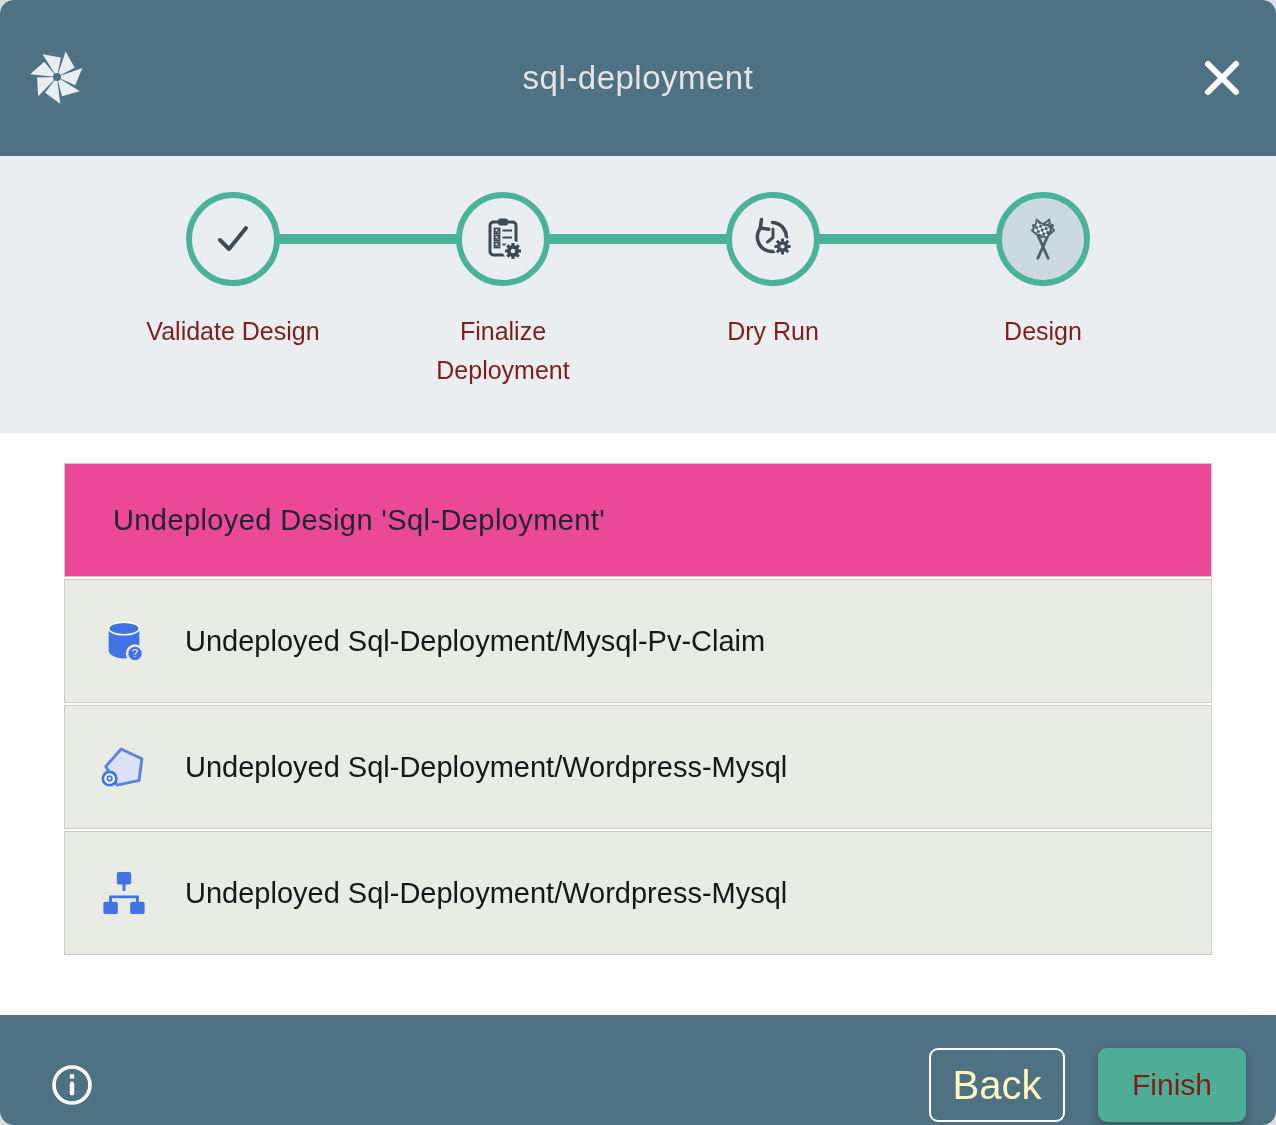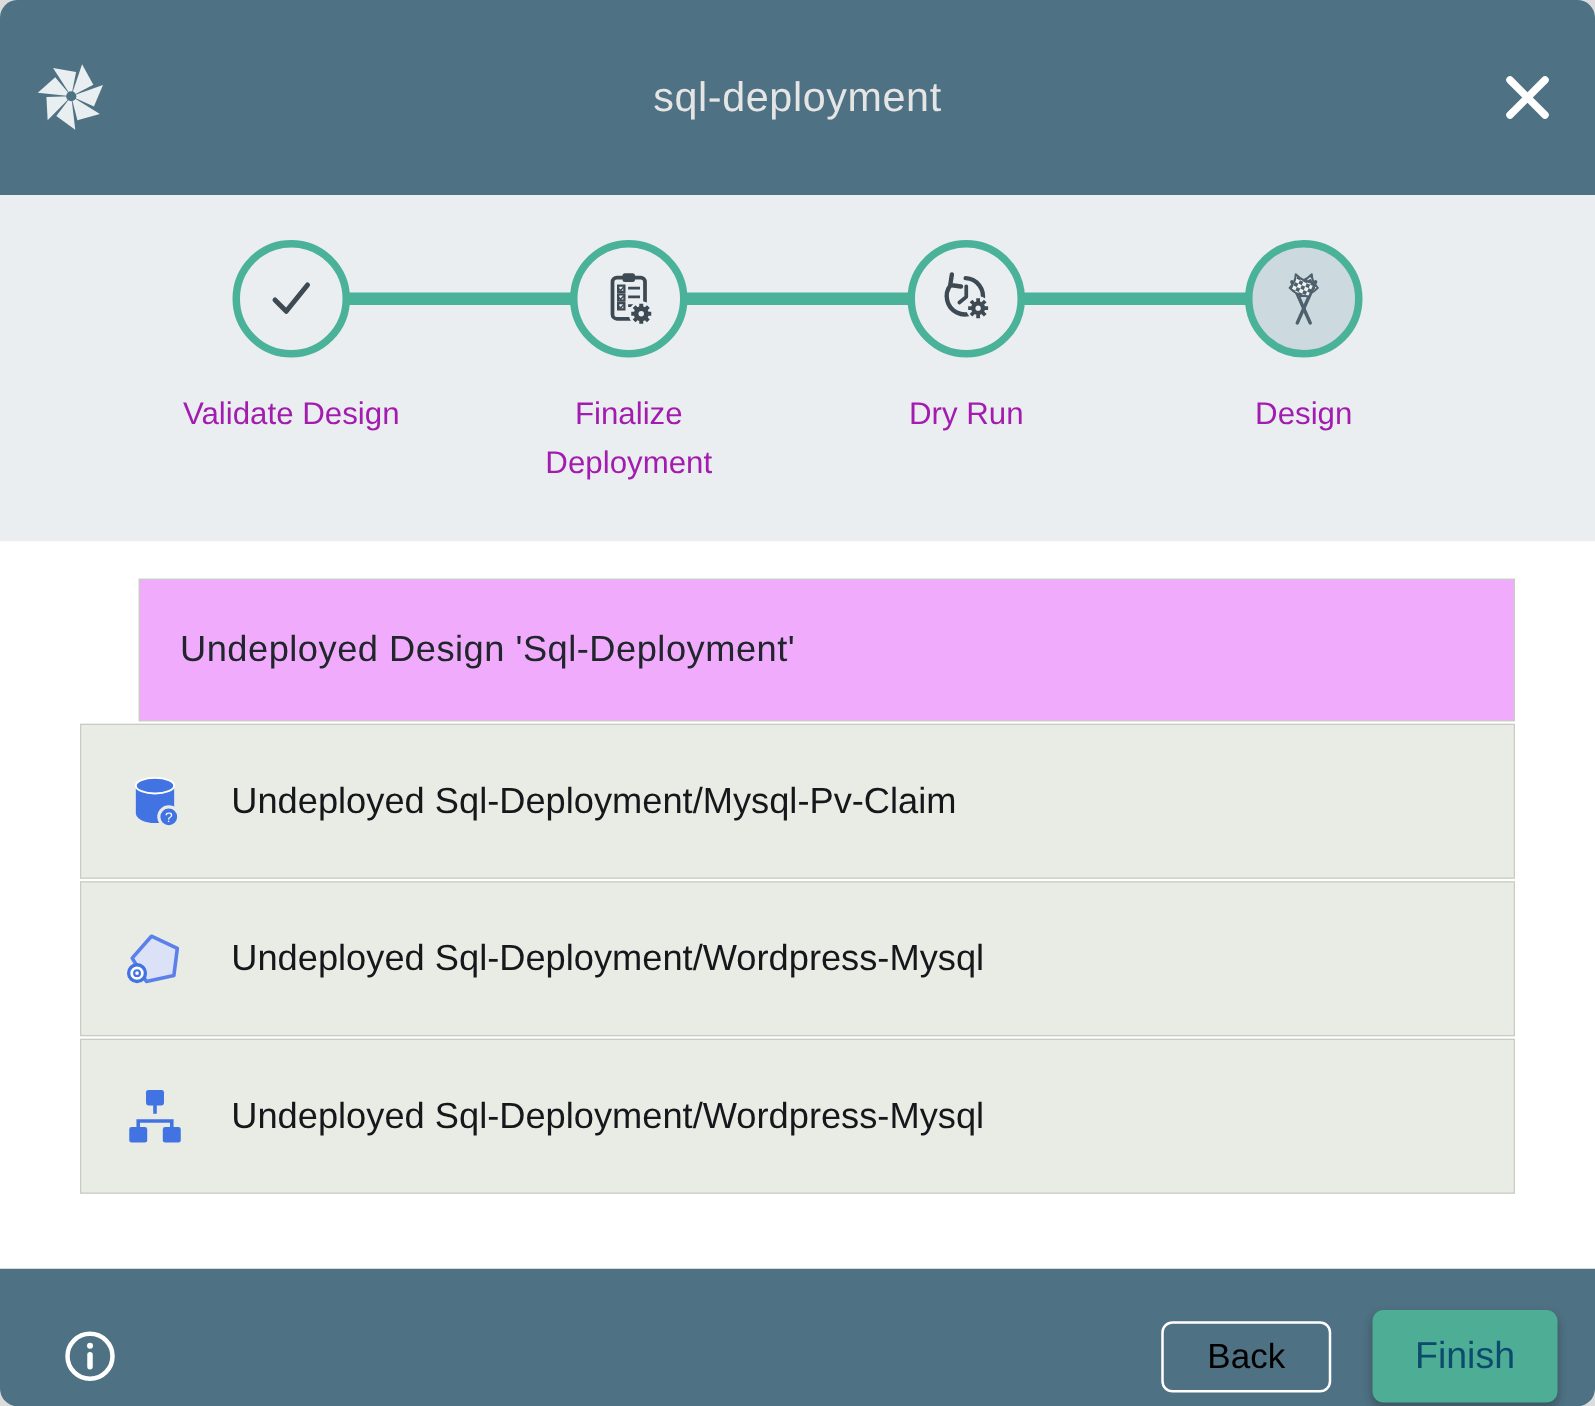--- a/index.html
+++ b/index.html
@@ -11,35 +11,35 @@
   .hdr-title{width:100%;text-align:center;color:#e5e5e5;font-size:33px;letter-spacing:.5px;}
   .close-btn{position:absolute;right:30px;top:54px;width:48px;height:48px;background:none;border:none;cursor:pointer;padding:0;}
 
   
   .stepper{height:277px;background:#ebeef0;}
   .steps{position:relative;width:1080px;margin:0 auto;padding-top:36px;display:flex;}
   .connector{position:absolute;top:78px;left:108px;right:108px;height:10px;background:#4bb29a;border-radius:5px;z-index:0;}
   .step{flex:1;display:flex;flex-direction:column;align-items:center;position:relative;z-index:1;}
   .step-circle{width:82px;height:82px;border-radius:50%;border:6px solid #4bb29a;background:#ebeef0;display:flex;align-items:center;justify-content:center;}
   .step-circle.done-fill{background:#ccd9df;}
-  .step-label{margin-top:26px;font-size:25px;line-height:39px;color:#a21caf;text-align:center;max-width:215px;}
+  .step-label{margin-top:26px;font-size:25px;line-height:39px;color:#7f1d1d;text-align:center;max-width:215px;}
 
   
   .content{height:552px;background:#ffffff;}
   .panel{width:1148px;margin:30px auto 0;display:flex;flex-direction:column;gap:2px;}
-  .panel-hdr{height:112px;background:#f0abfc;border:1px solid #c8ccc3;display:flex;align-items:center;padding-left:32px;font-size:29px;color:#20262b;letter-spacing:.4px;margin-left:47px;}
+  .panel-hdr{height:112px;background:#ec4899;border:1px solid #c8ccc3;display:flex;align-items:center;padding-left:48px;font-size:29px;color:#20262b;letter-spacing:.4px;}
   .panel-row{height:122px;background:#e9ece5;border:1px solid #c8ccc3;display:flex;align-items:center;padding-left:36px;}
   .row-icon{width:46px;height:46px;flex:0 0 46px;}
   .row-text{margin-left:38px;font-size:29px;color:#15181b;}
 
   
   .ftr{height:140px;background:#4e7183;display:flex;align-items:center;padding:0 30px 0 50px;box-sizing:border-box;}
   .info-btn{width:44px;height:44px;background:none;border:none;padding:0;cursor:pointer;}
-  .btn-back{margin-left:auto;width:136px;height:57px;background:transparent;border:2px solid #ffffff;border-radius:9px;color:#000000;font-size:28px;font-family:"Liberation Sans",sans-serif;cursor:pointer;}
-  .btn-finish{margin-left:33px;width:148px;height:74px;background:#4dae95;border:none;border-radius:9px;color:#0c4a6e;font-size:30px;font-family:"Liberation Sans",sans-serif;cursor:pointer;box-shadow:0 4px 8px rgba(0,0,0,.25);}
+  .btn-back{margin-left:auto;width:136px;height:74px;background:transparent;border:2px solid #ffffff;border-radius:9px;color:#fef9c3;font-size:40px;font-family:"Liberation Sans",sans-serif;cursor:pointer;}
+  .btn-finish{margin-left:33px;width:148px;height:74px;background:#4dae95;border:none;border-radius:9px;color:#7f1d1d;font-size:30px;font-family:"Liberation Sans",sans-serif;cursor:pointer;box-shadow:0 4px 8px rgba(0,0,0,.25);}
 </style>
 </head>
 <body>
 
 <div class="dialog">
 
   <div class="hdr">
     <svg class="logo" viewBox="-32 -32 64 64">
       <g fill="#e9eef1">
         <path d="M0 0 L28 -10 L20 9 Z" transform="rotate(0)"></path>

